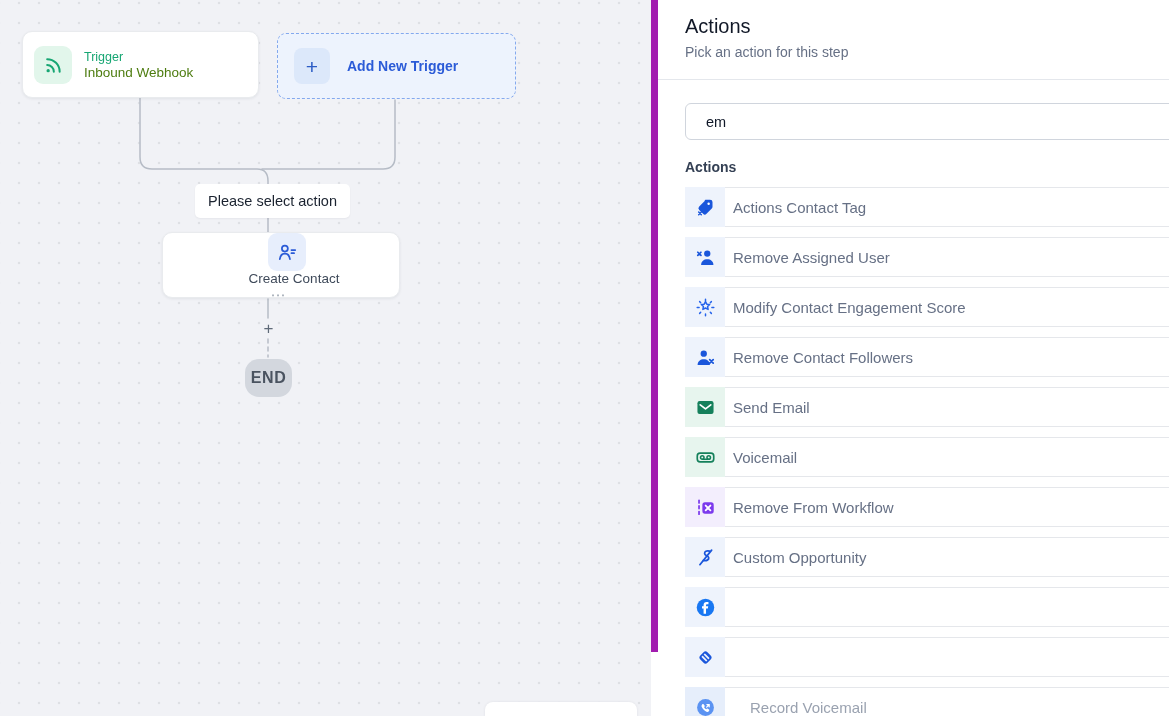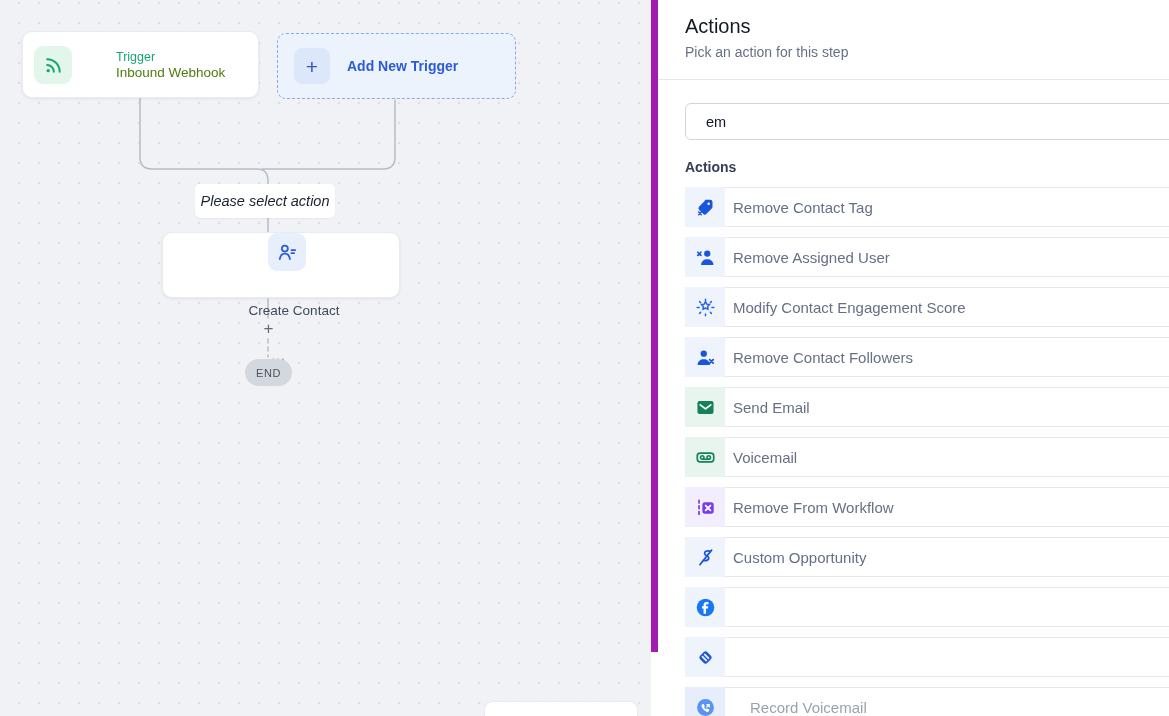--- a/index.html
+++ b/index.html
@@ -13,21 +13,21 @@
   .canvas {
     position:absolute; left:0; top:0; width:651px; height:716px;
     background-color:#f1f2f6;
     background-image:radial-gradient(circle, #dee0e4 1.4px, transparent 1.6px);
     background-size:20px 20px; background-position:9px 13px;
   }
   .connectors { position:absolute; left:0; top:0; width:651px; height:716px; }
 
   .node-card {
     position:absolute; background:#fff; border:1px solid #e9ebee; border-radius:10px;
-    box-shadow:0 1px 3px rgba(16,24,40,.07); display:flex; align-items:center;gap:32px;
+    box-shadow:0 1px 3px rgba(16,24,40,.07); display:flex; align-items:center;
   }
   .trigger-card { left:22px; top:31px; width:237px; height:67px; padding-left:11px; }
   .icon-sq {
     width:38px; height:38px; border-radius:9px; flex:0 0 auto;
     display:flex; align-items:center; justify-content:center;
   }
   .trigger-card .icon-sq { background:#e2f6eb; }
   .trigger-texts { margin-left:12px; display:flex; flex-direction:column; gap:1px; }
   .trigger-kind { font-size:12.5px; color:#17a673; }
   .trigger-name { font-size:13.5px; color:#4d7c0f; }
@@ -38,40 +38,40 @@
     display:flex; align-items:center; padding-left:16px; cursor:pointer;
   }
   .plus-sq {
     width:36px; height:36px; border-radius:8px; background:#dce8fa;
     display:flex; align-items:center; justify-content:center;
     color:#2c5cc5; font-size:21px; font-weight:400; line-height:1;
   }
   .add-trigger-label { margin-left:17px; font-size:14px; font-weight:700; color:#2b5bd7; }
 
   .select-action-label {
-    position:absolute; left:195px; top:184px; width:140px; height:34px;
+    position:absolute; left:195px; top:184px; width:155px; height:34px;
     background:#fff; border-radius:5px; box-shadow:0 1px 2px rgba(16,24,40,.05);
     display:flex; align-items:center; justify-content:center;
-    font-size:14.5px; color:#1b2330;font-style:italic;
+    font-size:14.5px; color:#1b2330;
   }
 
   .action-card { left:162px; top:232px; width:238px; height:66px; padding-left:12px;flex-direction:column; }
   .action-card .icon-sq { background:#e7eefc; }
   .action-card-label { margin-left:14px; font-size:13.5px; color:#3f4a5a; flex:1; }
   .ellipsis { color:#9aa3af; font-size:15px; letter-spacing:2px; margin-right:16px; cursor:pointer; }
 
   .plus-connector {
     position:absolute; left:259px; top:319px; width:19px; height:19px;
     color:#5f6a78; font-size:17px; display:flex; align-items:center; justify-content:center;
     cursor:pointer;
   }
   .end-pill {
-    position:absolute; left:245px; top:359px; width:47px; height:27px;
+    position:absolute; left:245px; top:359px; width:47px; height:38px;
     background:#d3d7de; border-radius:14px; display:flex; align-items:center; justify-content:center;
-    font-size:11px; font-weight:400; color:#4a5360; letter-spacing:.6px;
+    font-size:16px; font-weight:700; color:#4a5360; letter-spacing:.6px;
   }
   .bottom-box {
     position:absolute; left:485px; top:702px; width:152px; height:16px;
     background:#fff; border-radius:8px 8px 0 0; box-shadow:0 0 3px rgba(16,24,40,.08);
   }
 
   
   .panel {
     position:absolute; left:651px; top:0; width:518px; height:652px;
     background:#fff; border-left:7px solid #a21caf;
@@ -166,21 +166,21 @@
     <div class="section-label">Actions</div>
     <div class="action-list">
         <div class="action-row">
     <div class="row-icon" style="background: rgb(238, 243, 252);">
             <svg width="21" height="21" viewBox="0 0 24 24" fill="none">
               <path d="M11.8 3h5.4A2.8 2.8 0 0 1 20 5.8v5.4c0 .75-.3 1.46-.82 1.98l-6 6a2.8 2.8 0 0 1-3.96 0l-4.4-4.4a2.8 2.8 0 0 1 0-3.96l6-6A2.8 2.8 0 0 1 11.8 3z" fill="#1a56db"></path>
               <circle cx="15.6" cy="7.6" r="1.4" fill="#fff"></circle>
               <path d="M4.2 17.2l3 3M7.2 17.2l-3 3" stroke="#1a56db" stroke-width="1.7" stroke-linecap="round"></path>
             </svg>
           </div>
-    <span class="row-label">Remove Contact Tag</span>
+    <span class="row-label">Actions Contact Tag</span>
   </div>
         <div class="action-row">
     <div class="row-icon" style="background: rgb(238, 243, 252);">
             <svg width="21" height="21" viewBox="0 0 24 24" fill="none">
               <circle cx="14" cy="7.6" r="3.6" fill="#1a56db"></circle>
               <path d="M7 20c.3-3.6 3.1-5.9 7-5.9s6.7 2.3 7 5.9v.6H7z" fill="#1a56db"></path>
               <path d="M3.2 6l3.6 3.6M6.8 6 3.2 9.6" stroke="#1a56db" stroke-width="1.9" stroke-linecap="round"></path>
             </svg>
           </div>
     <span class="row-label">Remove Assigned User</span>

